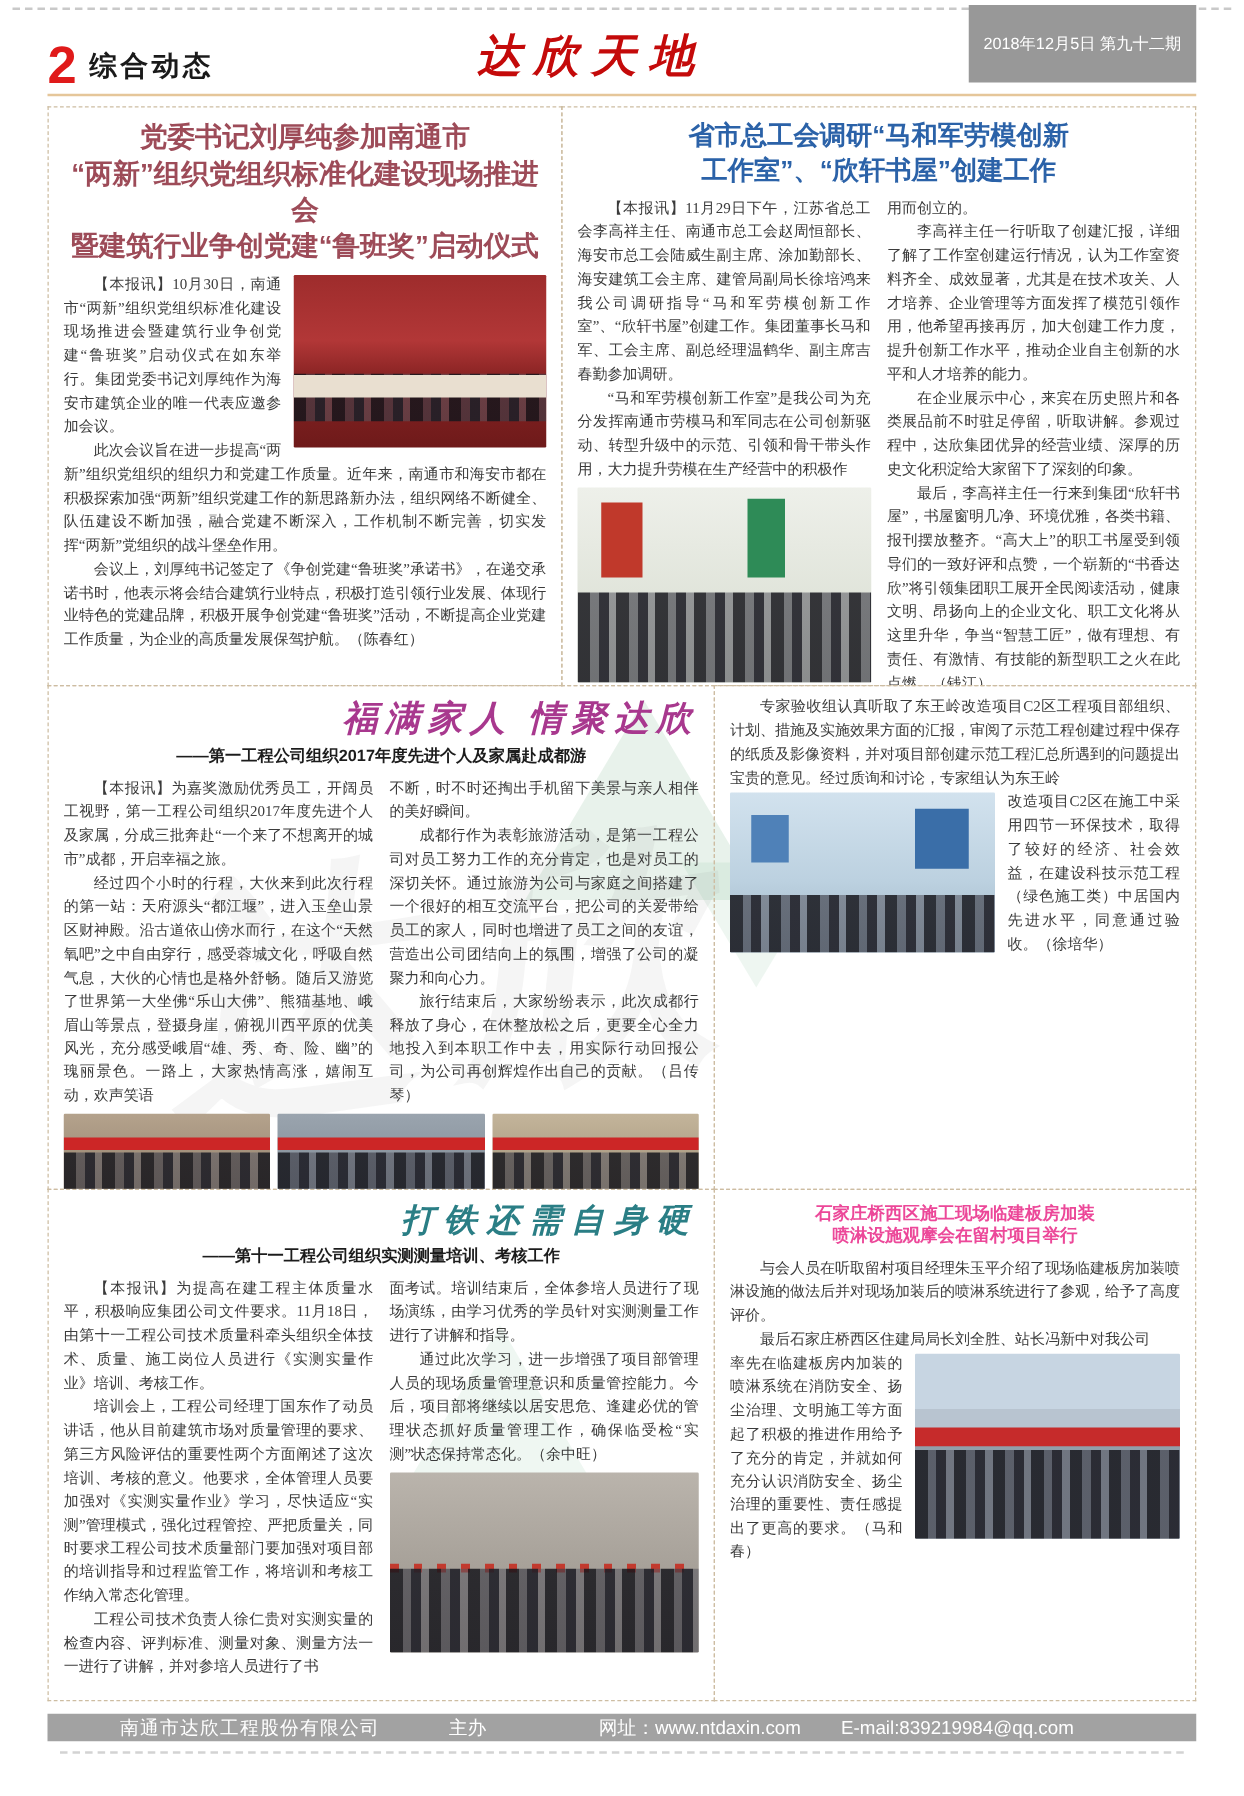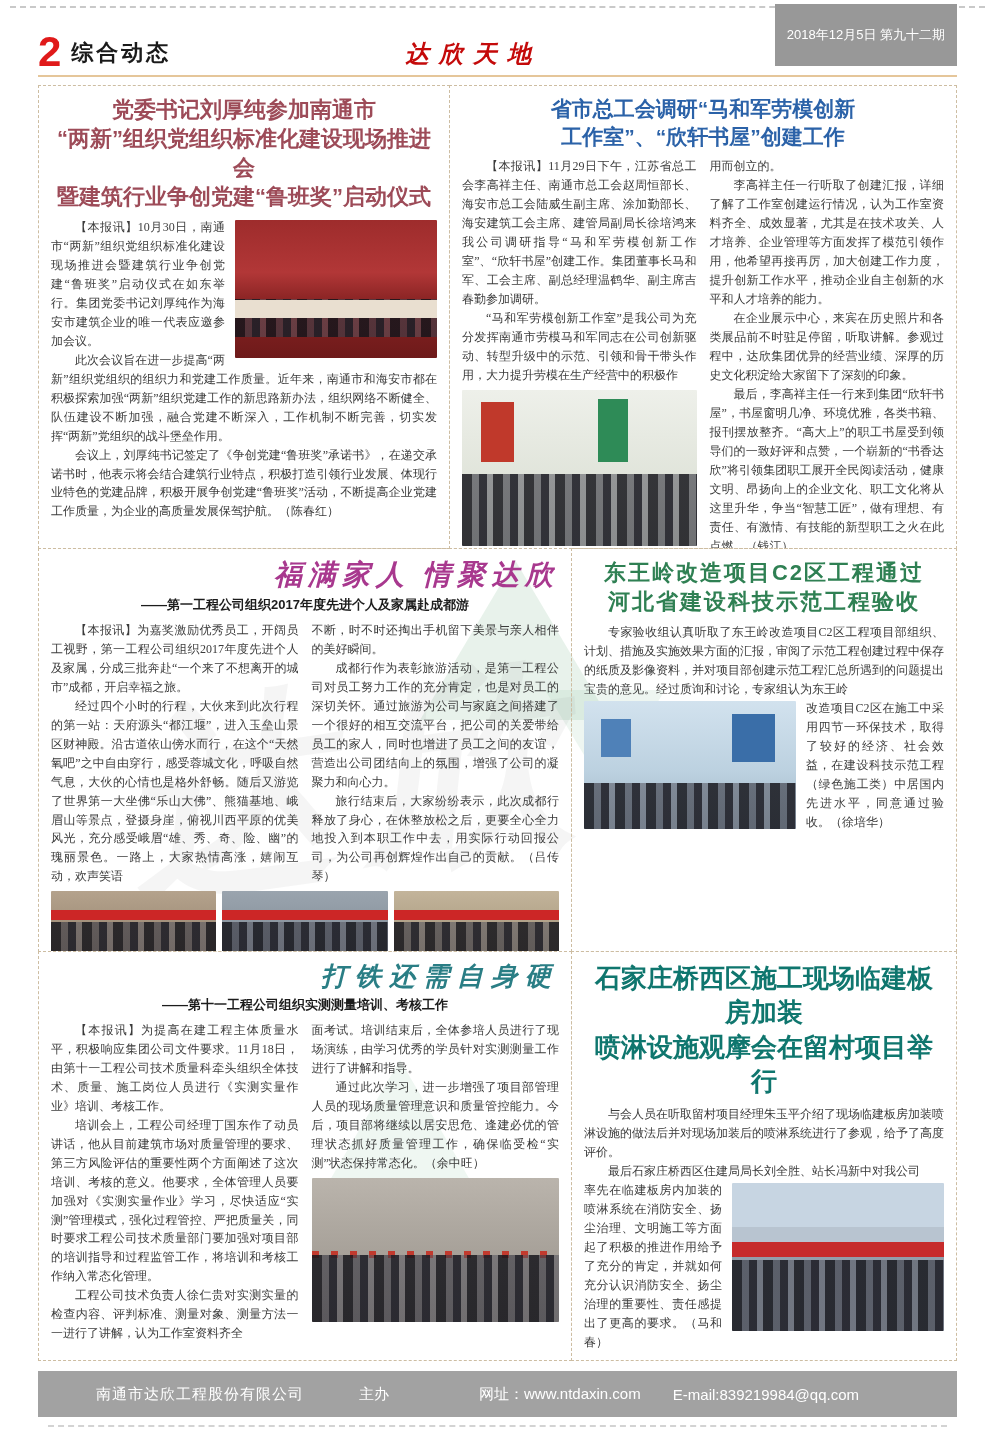--- a/index.html
+++ b/index.html
@@ -12,21 +12,21 @@
   .wm{position:absolute;z-index:0;pointer-events:none;}
   .wm-tri1{left:420px;top:560px;width:0;height:0;border-left:95px solid transparent;border-right:95px solid transparent;border-bottom:160px solid rgba(140,190,155,.20);}
   .wm-tri2{left:545px;top:690px;width:0;height:0;border-left:60px solid transparent;border-right:60px solid transparent;border-top:100px solid rgba(150,200,165,.16);}
   .wm-tri3{left:330px;top:1060px;width:0;height:0;border-left:70px solid transparent;border-right:70px solid transparent;border-bottom:120px solid rgba(145,195,160,.14);}
   .wm-text{left:120px;top:640px;font-size:210px;font-style:italic;font-weight:bold;color:rgba(120,120,120,.07);letter-spacing:30px;transform:rotate(-8deg);}
 
   
   .hdr{display:flex;align-items:flex-end;height:50px;margin-top:4px;}
   .pagenum{font-family:"Liberation Sans","DejaVu Sans",sans-serif;font-size:42px;font-weight:bold;color:#e01a1a;line-height:.85;}
   .section-title{font-family:"Liberation Sans","DejaVu Sans",sans-serif;font-size:22px;font-weight:bold;color:#1a1a1a;letter-spacing:3px;margin:0 0 2px 10px;}
-  .masthead{flex:1;text-align:center;font-size:24px;font-weight:bold;font-style:italic;color:#c40a0a;letter-spacing:10px;margin-bottom:0;}
+  .masthead{flex:1;text-align:center;font-size:36px;font-weight:bold;font-style:italic;color:#c40a0a;letter-spacing:10px;margin-bottom:0;}
   .issue-badge{font-family:"Liberation Sans","DejaVu Sans",sans-serif;background:#989898;color:#fff;font-size:13px;padding:22px 12px;margin-bottom:4px;white-space:nowrap;}
   .hdr-rule{border-bottom:2px solid #e5c69a;margin:5px 0 8px;}
 
   
   .row{display:grid;}
   .row1{grid-template-columns:412px 1fr;height:464px;}
   .row2{grid-template-columns:534px 1fr;height:404px;margin-top:-1px;}
   .row3{grid-template-columns:534px 1fr;height:410px;margin-top:-1px;}
   .box{border:1px dashed #cdbda2;padding:7px 12px 6px;overflow:hidden;background:transparent;}
   .box-r{margin-left:-1px;}
@@ -34,21 +34,21 @@
   
   .p{font-size:12px;line-height:1.58;text-align:justify;text-indent:2em;margin:0;color:#3b3b3b;}
   .cont{text-indent:0;}
   .cols{display:flex;gap:13px;}
   .col{flex:1;min-width:0;}
   .hl{font-family:"Liberation Sans","DejaVu Sans",sans-serif;text-align:center;font-weight:bold;margin:2px 0 7px;line-height:1.32;}
   .hl div{display:block;}
   .hl-a1{color:#9d4b58;font-size:22px;}
   .hl-a2{color:#2b62a8;font-size:21px;}
   .hl-a4{color:#2f8053;font-size:22px;letter-spacing:2px;}
-  .hl-a6{color:#0f766e;font-size:26px;}
+  .hl-a6{color:#ec4899;font-size:14px;}
   .hl-script{text-align:right;font-style:italic;font-weight:bold;margin:0 0 2px;}
   .hl-a3{color:#a8388e;font-size:28px;letter-spacing:6px;}
   .hl-a5{color:#2a7e85;font-size:26px;letter-spacing:8px;}
   .subtitle{font-family:"Liberation Sans","DejaVu Sans",sans-serif;text-align:center;font-weight:bold;font-size:13px;color:#1c1c1c;margin:0 0 7px;}
 
   
   .photo{position:relative;overflow:hidden;border-radius:1px;}
   .figs{position:absolute;left:0;right:0;bottom:0;height:46%;
         background:repeating-linear-gradient(90deg,rgba(22,22,28,.85) 0 10px,rgba(62,62,72,.65) 10px 17px,rgba(32,32,40,.9) 17px 25px,rgba(85,85,95,.55) 25px 31px);}
   .strip{position:absolute;left:0;right:0;}
@@ -69,21 +69,21 @@
   .ph-a4 .poster2{position:absolute;left:8%;top:14%;width:14%;height:30%;background:#4f81b8;}
   .ph-a4 .figs{height:36%;}
   .ph-a5{width:100%;height:144px;margin-top:5px;background:linear-gradient(180deg,#bab4ac,#a59f97 58%,#918b83);}
   .ph-a5 .helmets{position:absolute;left:0;right:0;bottom:44%;height:7px;background:repeating-linear-gradient(90deg,#c23a2e 0 7px,transparent 7px 19px);}
   .ph-a6{float:right;width:212px;height:148px;margin:2px 0 2px 10px;background:linear-gradient(180deg,#c7d5e2 0 30%,#b8c4d0 30% 46%,#929eaa 46%);}
   .ph-a6 .banner{top:40%;height:10%;background:#c62b2b;}
   .ph-a6 .figs{height:48%;}
   .photos-row{display:flex;gap:6px;margin-top:5px;}
 
   
-  .footer{margin-top:10px;height:46px;background:#a2a2a2;display:flex;align-items:center;
+  .footer{margin-top:10px;height:22px;background:#a2a2a2;display:flex;align-items:center;
           font-family:"Liberation Sans","DejaVu Sans",sans-serif;font-size:15px;color:#fff;padding:0 58px;}
   .footer .pub{letter-spacing:1px;}
   .footer .role{margin-left:55px;}
   .footer .web{margin-left:90px;}
   .footer .mail{margin-left:auto;margin-right:40px;}
   .trim-bot{border-top:2px dashed #d3d3d3;margin:8px 10px 0;}
 </style>
 </head>
 <body>
 
@@ -175,24 +175,20 @@
               <div class="figs"></div>
           </div>
           <div class="photo ph-a3 ph-g3">
             <div class="strip banner"></div>
               <div class="figs"></div>
           </div>
         </div>
       </section>
 
       <section class="box box-r">
-        <h2 class="hl hl-a4">
-          <div>东王岭改造项目C2区工程通过</div>
-          <div>河北省建设科技示范工程验收</div>
-        </h2>
         <p class="p">专家验收组认真听取了东王岭改造项目C2区工程项目部组织、计划、措施及实施效果方面的汇报，审阅了示范工程创建过程中保存的纸质及影像资料，并对项目部创建示范工程汇总所遇到的问题提出宝贵的意见。经过质询和讨论，专家组认为东王岭</p>
         <div>
           <div class="photo ph-a4">
             <div class="poster1"></div>
             <div class="poster2"></div>
             <div class="figs"></div>
           </div>
           <p class="p cont">改造项目C2区在施工中采用四节一环保技术，取得了较好的经济、社会效益，在建设科技示范工程（绿色施工类）中居国内先进水平，同意通过验收。（徐培华）</p>
         </div>
       </section>
@@ -200,21 +196,21 @@
 
     <div class="row row3">
 
       <section class="box">
         <h2 class="hl-script hl-a5">打铁还需自身硬</h2>
         <div class="subtitle">——第十一工程公司组织实测测量培训、考核工作</div>
         <div class="cols">
           <div class="col">
             <p class="p">【本报讯】为提高在建工程主体质量水平，积极响应集团公司文件要求。11月18日，由第十一工程公司技术质量科牵头组织全体技术、质量、施工岗位人员进行《实测实量作业》培训、考核工作。</p>
             <p class="p">培训会上，工程公司经理丁国东作了动员讲话，他从目前建筑市场对质量管理的要求、第三方风险评估的重要性两个方面阐述了这次培训、考核的意义。他要求，全体管理人员要加强对《实测实量作业》学习，尽快适应“实测”管理模式，强化过程管控、严把质量关，同时要求工程公司技术质量部门要加强对项目部的培训指导和过程监管工作，将培训和考核工作纳入常态化管理。</p>
-            <p class="p">工程公司技术负责人徐仁贵对实测实量的检查内容、评判标准、测量对象、测量方法一一进行了讲解，认为工作室资料齐全</p>
+            <p class="p">工程公司技术负责人徐仁贵对实测实量的检查内容、评判标准、测量对象、测量方法一一进行了讲解，并对参培人员进行了书</p>
           </div>
           <div class="col">
             <p class="p cont">面考试。培训结束后，全体参培人员进行了现场演练，由学习优秀的学员针对实测测量工作进行了讲解和指导。</p>
             <p class="p">通过此次学习，进一步增强了项目部管理人员的现场质量管理意识和质量管控能力。今后，项目部将继续以居安思危、逢建必优的管理状态抓好质量管理工作，确保临受检“实测”状态保持常态化。（余中旺）</p>
             <div class="photo ph-a5">
               <div class="helmets"></div>
               <div class="figs"></div>
             </div>
           </div>
         </div>

